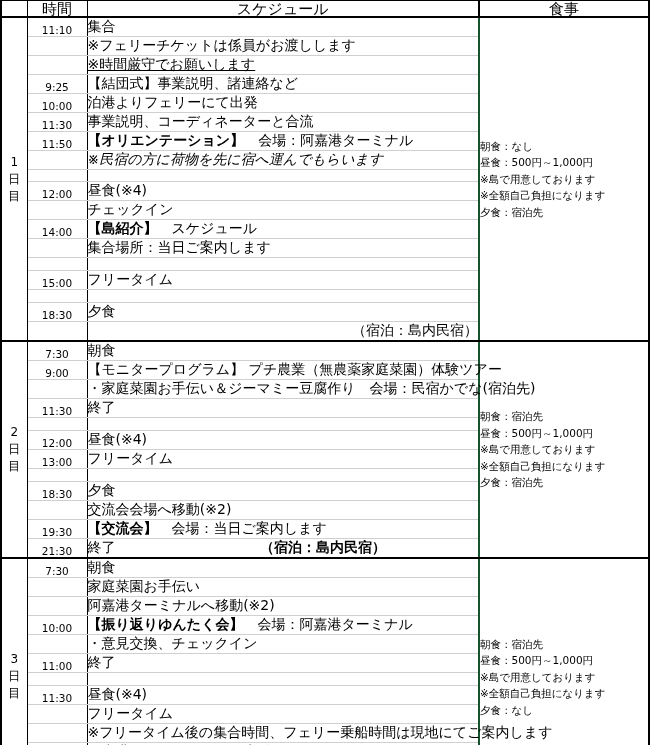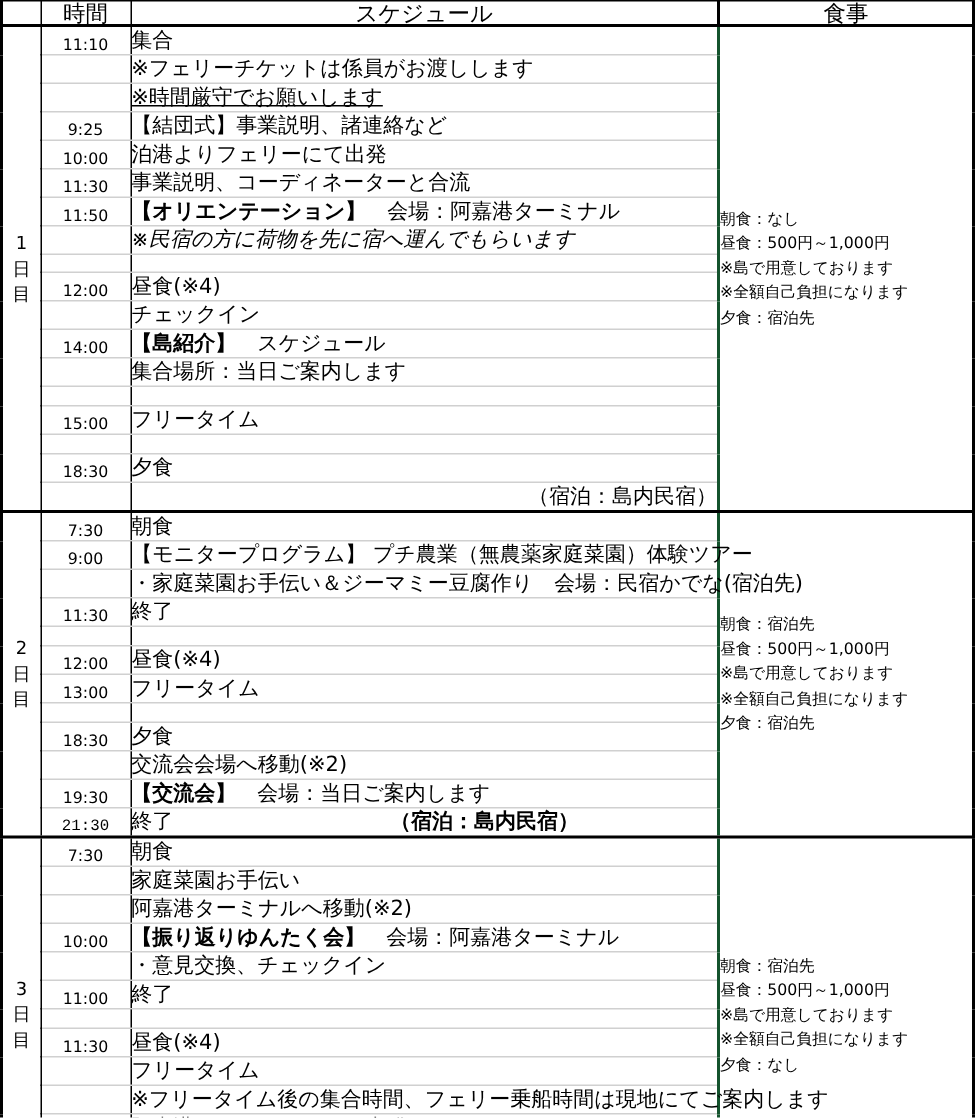--- a/index.html
+++ b/index.html
@@ -13,21 +13,21 @@
   col.c-meal { width: 170px; }
   th { height: 15px; border-bottom: 2px solid #000; border-top: 1px solid #000; text-align: center; font-size: 15px; line-height: 14px; }
   th.h-day { border-left: 2px solid #000; border-right: 1px solid #000; }
   th.h-time { border-right: 1px solid #000; }
   th.h-sched { border-right: 2px solid #000; }
   th.h-meal { border-right: 2px solid #000; }
   td.day { border-left: 2px solid #000; border-right: 1px solid #000; border-bottom: 2px solid #000; text-align: center; vertical-align: middle; font-size: 12px; line-height: 17px; }
   td.time { border-right: 1px solid #000; border-bottom: 1px solid #d0d0d0; text-align: center; font-size: 10.5px; vertical-align: bottom; padding-bottom: 1px; }
   td.sch { border-right: 2px solid #14532d; border-bottom: 1px solid #d0d0d0; padding-left: 7px; font-size: 14px; vertical-align: bottom; padding-bottom: 1px; }
   td.meal { border-right: 2px solid #000; border-bottom: 2px solid #000; vertical-align: middle; padding-left: 2px; font-size: 10.5px; line-height: 16.5px; }
-  tr.last td.time, tr.last td.sch { border-bottom: 2px solid #000; font-family: Liberation Mono, monospace; }
+  tr.last td.time, tr.last td.sch { border-bottom: 2px solid #000; }
   .b { font-weight: bold; }
   td.stay { text-align: right; padding-right: 6px; font-weight: bold; }
   .notes { position: absolute; left: 3px; top: 659px; font-size: 10.2px; line-height: 15.5px; }
   .notes div { white-space: nowrap; }
   .note-b { font-weight: bold; }
   .note-n { color: #222; font-size: 9.6px; }
 </style>
 </head>
 <body>
 

